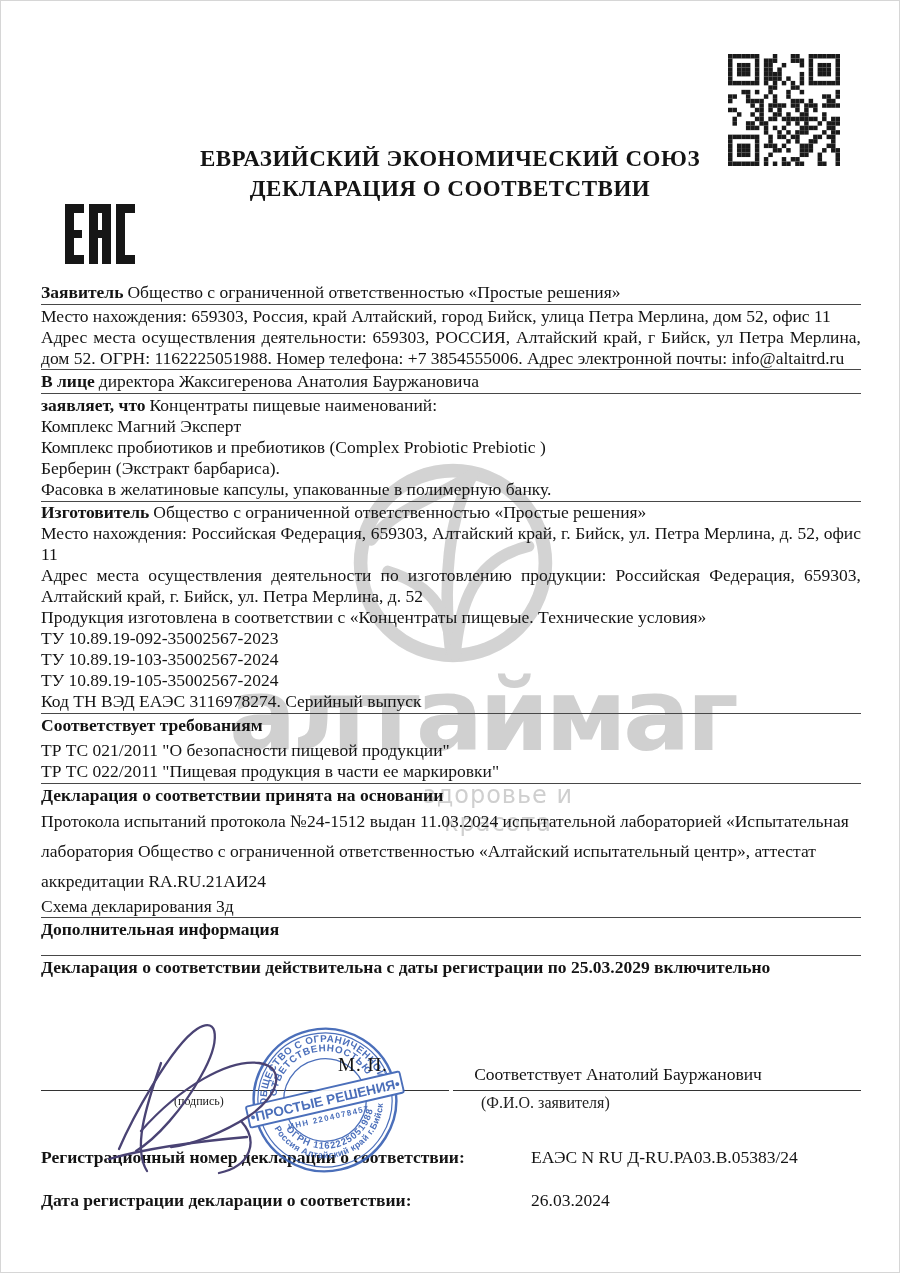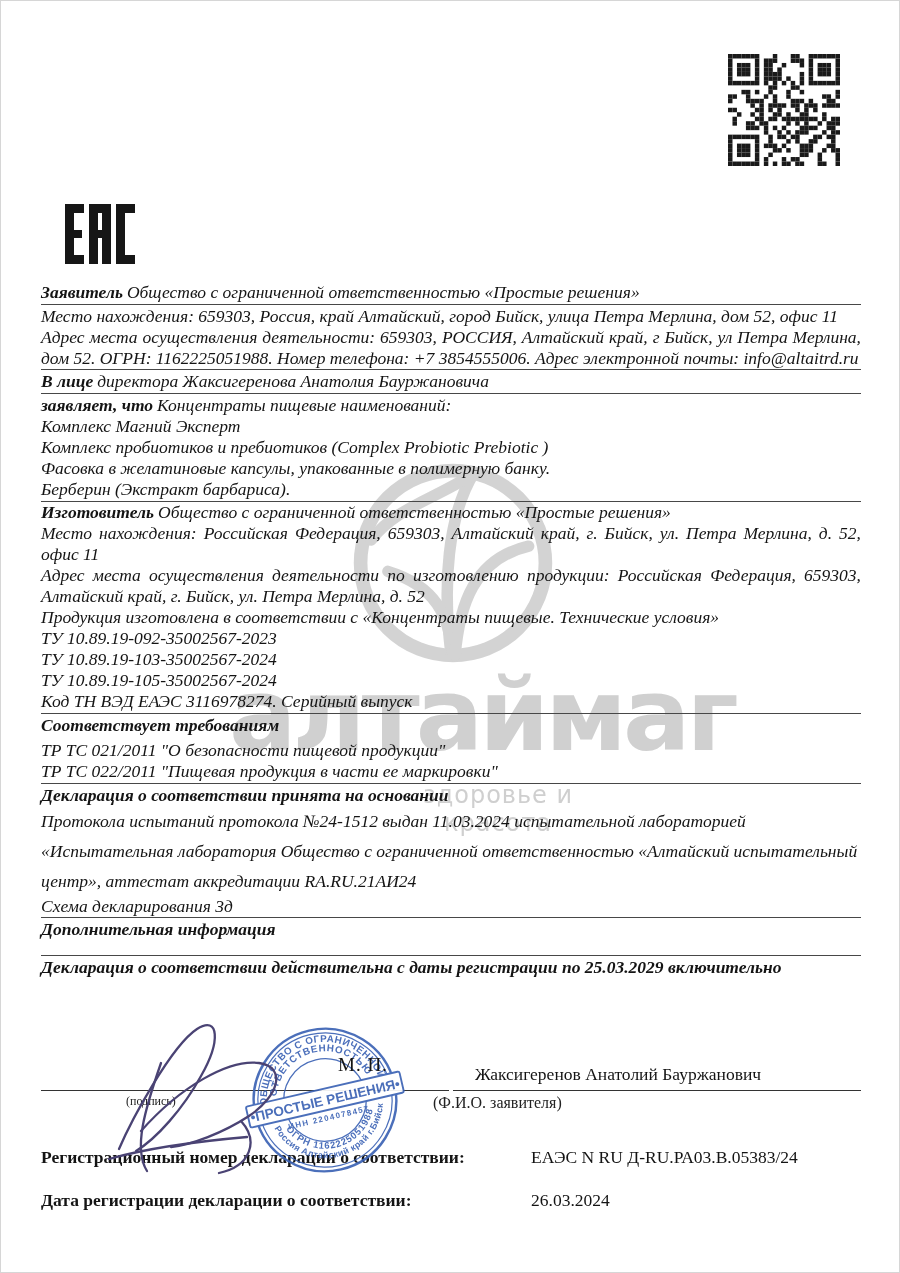--- a/index.html
+++ b/index.html
@@ -21,34 +21,34 @@
     font-family:"DejaVu Sans", sans-serif; font-size:24px; line-height:28px;
     letter-spacing:1px; color:#cdcdcd; opacity:.95;
   }
   
   .title-block { position:absolute; z-index:2; left:0; right:0; top:143px; text-align:center; }
   .title-block div { font-weight:bold; font-size:23px; line-height:30px; letter-spacing:.5px; }
   .eac-logo { position:absolute; z-index:2; left:64px; top:203px; }
   .qr { position:absolute; z-index:2; left:727px; top:53px; width:112px; height:112px; }
   
   .flow { position:absolute; z-index:2; left:40px; top:281px; width:820px;
-          font-size:17.5px; line-height:21px;font-style:italic; }
+          font-size:17.5px; line-height:21px; }
   .flow p { margin:0; }
   .flow .justify { text-align:justify; }
   .flow .b { font-weight:bold; }
   .inline-label { font-weight:bold; margin-right:4px; }
   hr.sep { border:none; border-top:1.5px solid #474747; margin:.8px 0; height:0; }
   .gap-after { margin-bottom:4px !important; }
   .basis-text { line-height:30px; }
   .spacer { height:14px; }
   
   .sigline { position:absolute; z-index:2; border-top:1.5px solid #333; height:0; }
   .sigline.left  { left:40px; top:1089px; width:408px; }
   .sigline.right { left:452px; top:1089px; width:408px; }
-  .sig-caption { position:absolute; z-index:2; font-size:12px; color:#222; }
+  .sig-caption { position:absolute; z-index:2; font-size:12px; color:#222;margin-left:48px; }
   .cap-podpis { left:125px; top:1093px; }
   .fio-name { position:absolute; z-index:2; left:432px; top:1063px; width:370px;
               text-align:center; font-size:17.5px; }
   .cap-fio { left:432px; top:1093px; width:370px; text-align:left; font-size:16px; }
   .mp-mark { position:absolute; z-index:5; left:337px; top:1053px; font-size:19px; letter-spacing:1px; }
   .stamp { position:absolute; z-index:3; left:249px; top:1024px; width:150px; height:150px;
            transform:rotate(-13deg); opacity:.92; }
   .signature { position:absolute; z-index:4; left:100px; top:1000px; width:250px; height:178px; }
   
   .reg { position:absolute; z-index:2; left:40px; top:1146px; width:820px; font-size:17.5px; line-height:21px; }
@@ -65,20 +65,22 @@
     <circle cx="100" cy="100" r="88" stroke-width="13"></circle>
     <path d="M 98 186 C 90 120, 95 55, 120 14" stroke-width="11"></path>
     <path d="M 118 16 C 80 40, 45 48, 22 78" stroke-width="11"></path>
     <path d="M 100 188 C 96 150, 84 122, 38 108" stroke-width="11"></path>
     <path d="M 102 188 C 106 140, 120 96, 172 84" stroke-width="11"></path>
   </svg>
   <div class="wm wm-brand">алтаймаг</div>
   <div class="wm wm-tagline">здоровье и красота</div>
 
   <div class="title-block">
+    <div>ЕВРАЗИЙСКИЙ ЭКОНОМИЧЕСКИЙ СОЮЗ</div>
+    <div>ДЕКЛАРАЦИЯ О СООТВЕТСТВИИ</div>
   </div>
 
   <svg class="eac-logo" width="70" height="60" viewBox="0 0 70 60" fill="#161616">
     <rect x="0" y="0" width="9" height="60"></rect>
       <rect x="0" y="0" width="19" height="9"></rect>
     <rect x="0" y="26" width="17" height="8"></rect>
       <rect x="0" y="51" width="19" height="9"></rect>
     <rect x="24" y="0" width="9" height="60"></rect>
       <rect x="37" y="0" width="9" height="60"></rect>
     <rect x="24" y="0" width="22" height="9"></rect>
@@ -397,22 +399,22 @@
     <hr class="sep">
     <p>Место нахождения: 659303, Россия, край Алтайский, город Бийск, улица Петра Мерлина, дом 52, офис 11</p>
     <p class="justify">Адрес места осуществления деятельности: 659303, РОССИЯ, Алтайский край, г Бийск, ул Петра Мерлина, дом 52. ОГРН: 1162225051988. Номер телефона: +7 3854555006. Адрес электронной почты: info@altaitrd.ru</p>
     <hr class="sep">
     <p><span class="inline-label">В лице</span><span>директора Жаксигеренова Анатолия Бауржановича</span></p>
     <hr class="sep">
 
     <p><span class="inline-label">заявляет, что</span><span>Концентраты пищевые наименований:</span></p>
     <p>Комплекс Магний Эксперт</p>
     <p>Комплекс пробиотиков и пребиотиков (Complex Probiotic Prebiotic )</p>
+    <p>Берберин (Экстракт барбариса).</p>
     <p>Фасовка в желатиновые капсулы, упакованные в полимерную банку.</p>
-    <p>Берберин (Экстракт барбариса).</p>
     <hr class="sep">
 
     <p><span class="inline-label">Изготовитель</span><span>Общество с ограниченной ответственностью «Простые решения»</span></p>
     <p class="justify">Место нахождения: Российская Федерация, 659303, Алтайский край, г. Бийск, ул. Петра Мерлина, д. 52, офис 11</p>
     <p class="justify">Адрес места осуществления деятельности по изготовлению продукции: Российская Федерация, 659303, Алтайский край, г. Бийск, ул. Петра Мерлина, д. 52</p>
     <p>Продукция изготовлена в соответствии с «Концентраты пищевые. Технические условия»</p>
     <p>ТУ 10.89.19-092-35002567-2023</p>
     <p>ТУ 10.89.19-103-35002567-2024</p>
     <p>ТУ 10.89.19-105-35002567-2024</p>
     <p>Код ТН ВЭД ЕАЭС 3116978274. Серийный выпуск</p>
@@ -464,21 +466,21 @@
       <rect x="-4" y="68" width="168" height="23" rx="2" fill="#ffffff" stroke="#3c63b5" stroke-width="2"></rect>
       <text x="80" y="85.5" text-anchor="middle" fill="#3c63b5" font-family="Liberation Sans, sans-serif" font-weight="bold" font-size="14.5">•ПРОСТЫЕ РЕШЕНИЯ•</text>
       <text x="80" y="102" text-anchor="middle" fill="#3c63b5" font-family="Liberation Sans, sans-serif" font-weight="bold" font-size="8.5" letter-spacing="1.5">ИНН 2204078457</text>
     </g>
   </svg>
 
   <div class="mp-mark">М. П.</div>
   <div class="sigline left"></div>
   <div class="sigline right"></div>
   <div class="sig-caption cap-podpis">(подпись)</div>
-  <div class="fio-name">Жаксигеренов Анатолий Бауржанович</div>
+  <div class="fio-name">Соответствует Анатолий Бауржанович</div>
   <div class="sig-caption cap-fio">(Ф.И.О. заявителя)</div>
 
   <div class="reg">
     <div class="row">
       <span class="lbl">Регистрационный номер декларации о соответствии:</span>
       <span>ЕАЭС N RU Д-RU.РА03.В.05383/24</span>
     </div>
     <div class="row">
       <span class="lbl">Дата регистрации декларации о соответствии:</span>
       <span>26.03.2024</span>

